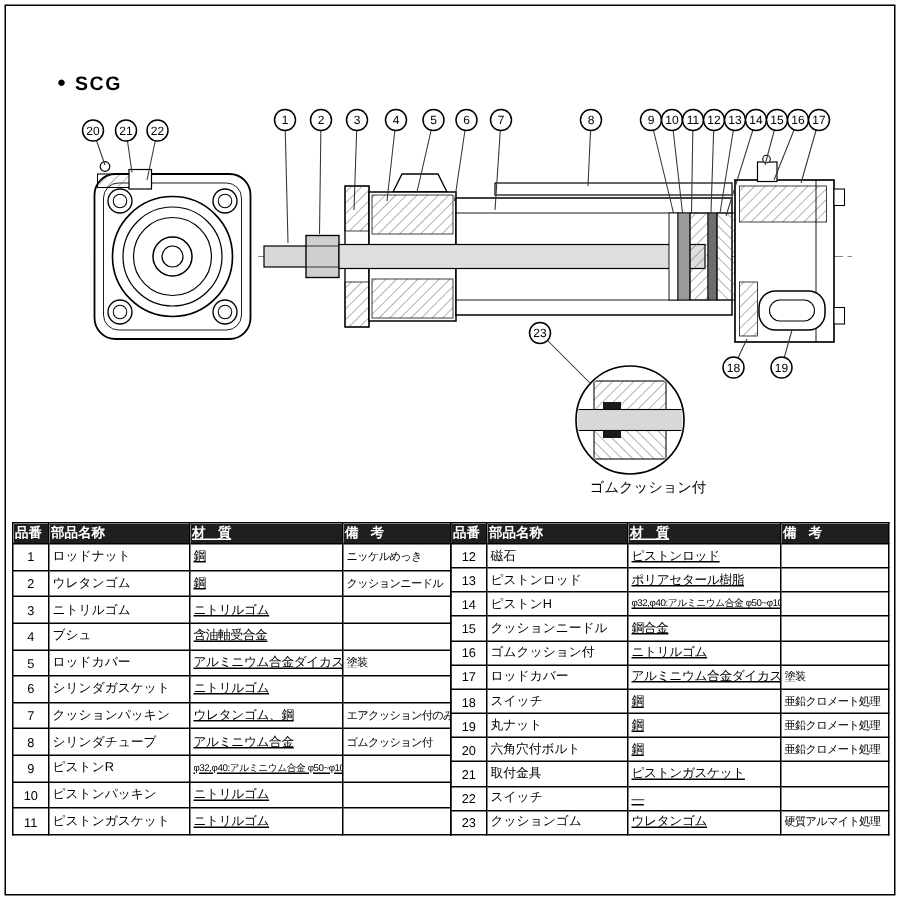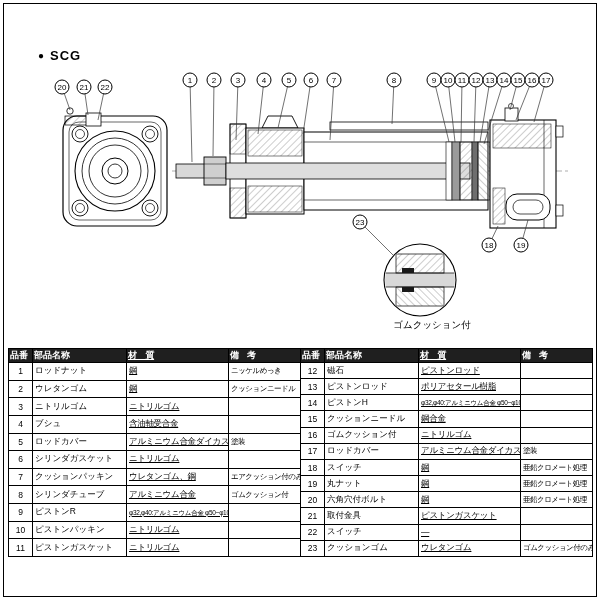--- a/index.html
+++ b/index.html
@@ -399,17 +399,17 @@
         <tr>
           <td class="c-no">22</td>
           <td class="c-name">スイッチ</td>
           <td class="c-material">—</td>
           <td class="c-remarks"></td>
         </tr>
         <tr>
           <td class="c-no">23</td>
           <td class="c-name">クッションゴム</td>
           <td class="c-material">ウレタンゴム</td>
-          <td class="c-remarks">ゴムクッション付のみ</td>
+          <td class="c-remarks">硬質アルマイト処理</td>
         </tr>
       </tbody>
   </table>
 </div>
 
 </body></html>

